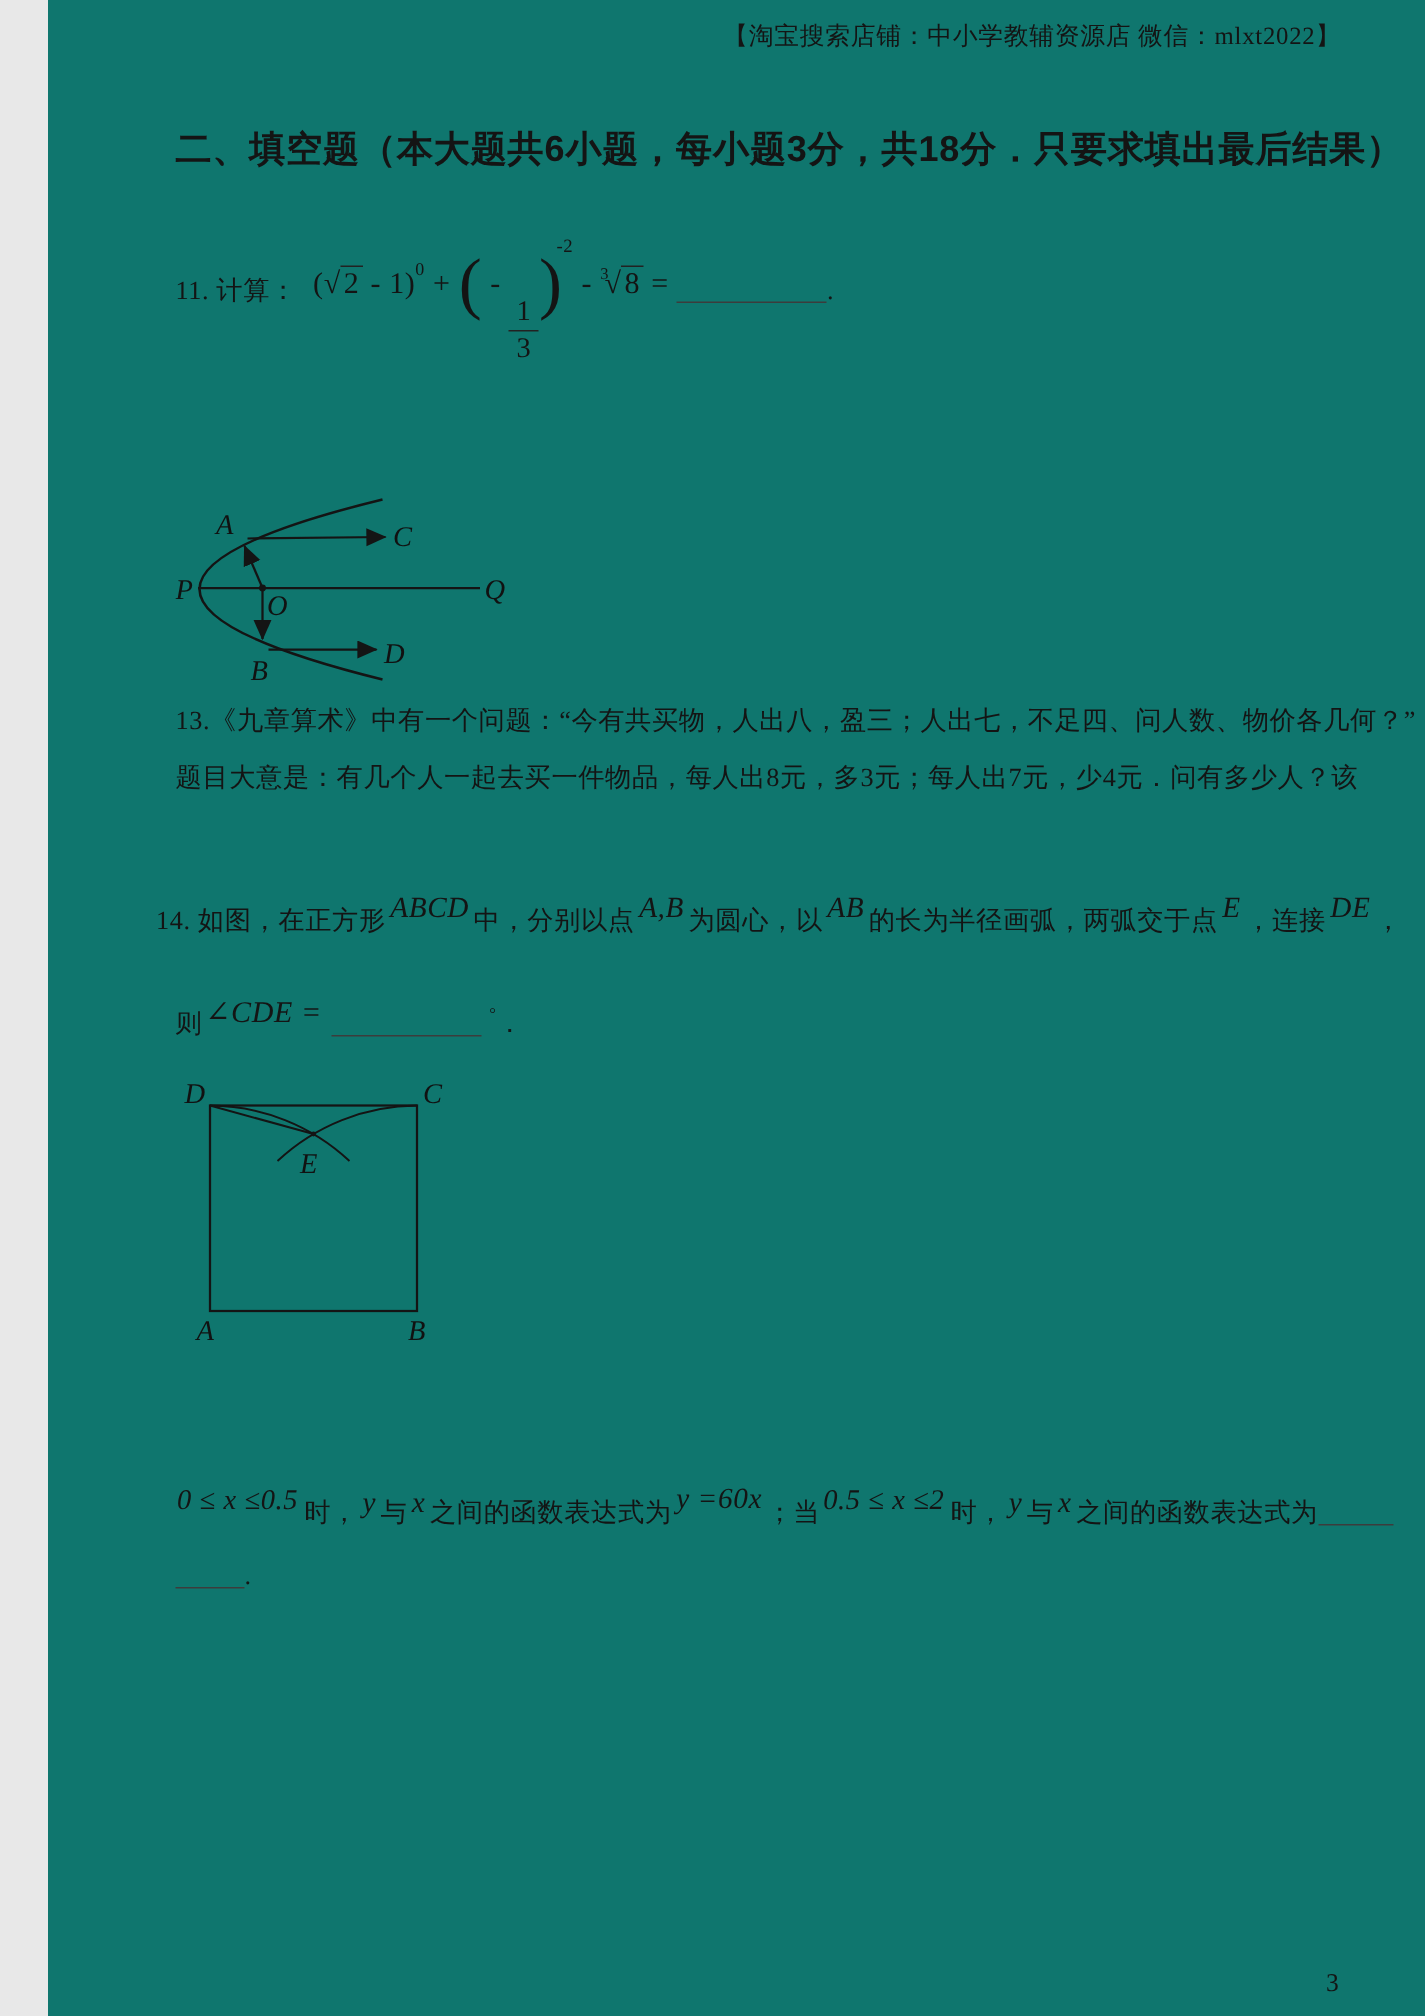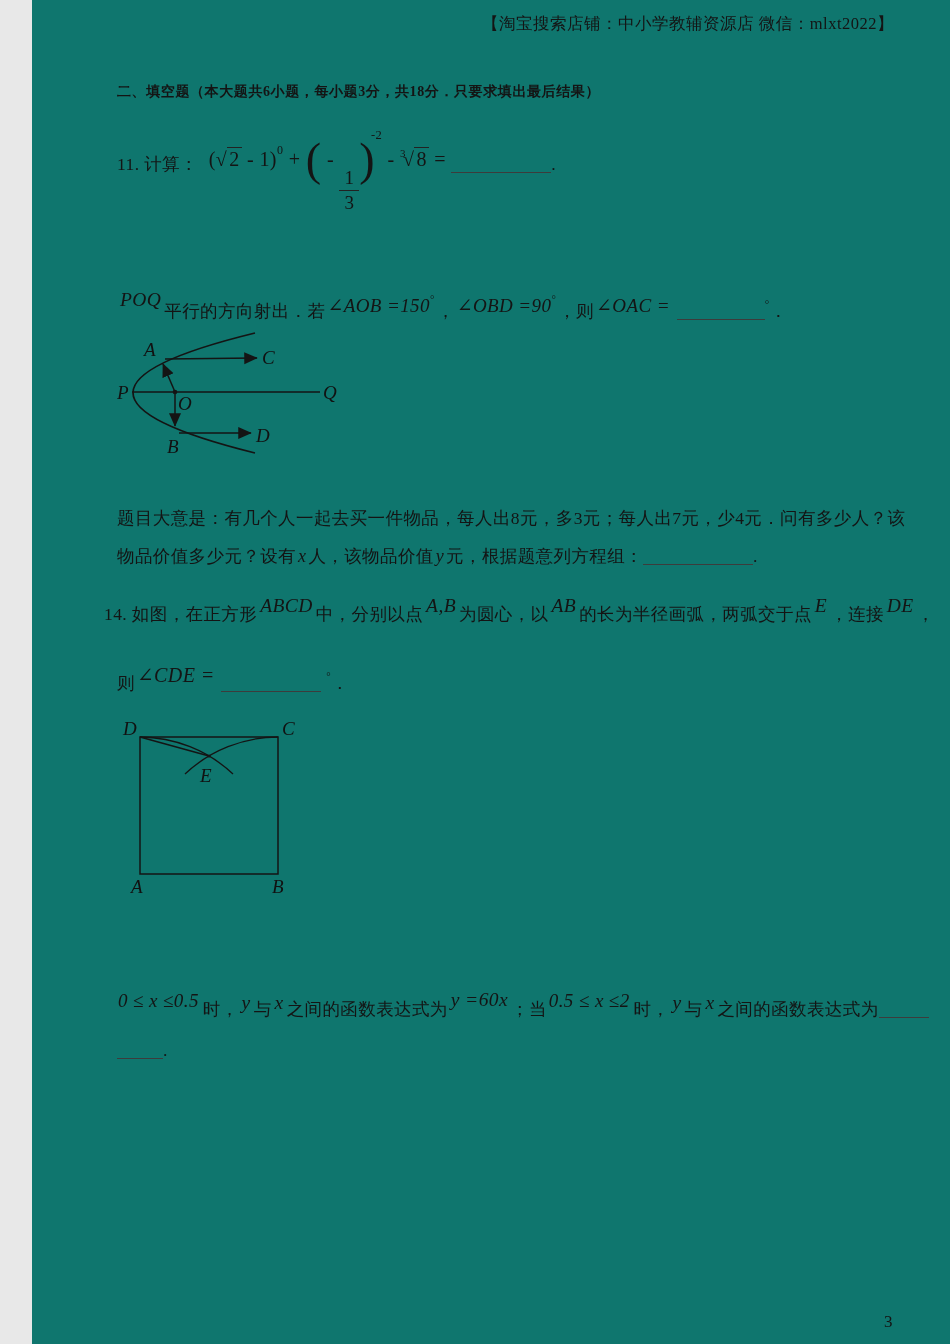--- a/index.html
+++ b/index.html
@@ -1,22 +1,22 @@
 <!DOCTYPE html>
 <html><head>
 <meta charset="utf-8">
 <style>
   html,body{margin:0;padding:0;background:#e8e8e8;}
   .page{position:relative;width:950px;height:1344px;background:#0f766e;
         font-family:"Liberation Serif","DejaVu Serif",serif;color:#141414;overflow:hidden;margin-left:32px;}
   .abs{position:absolute;white-space:nowrap;}
   .cn{font-size:17.5px;letter-spacing:0.4px;line-height:1.2;}
   .hdr{font-size:16.5px;letter-spacing:0.5px;}
-  .title{font-family:Liberation Serif, serif;font-weight:700;
-         font-size:14px;letter-spacing:0.6px;}
+  .title{font-family:Liberation Sans, sans-serif;font-weight:700;
+         font-size:24px;letter-spacing:0.6px;}
   
   .up{font-size:19.5px;font-style:italic;vertical-align:8px;padding:0 3px;}
   .up2{font-size:19px;font-style:italic;vertical-align:5px;padding:0 2px;}
   .mi{font-size:18px;font-style:italic;padding:0 2px;}
   sup.deg{font-size:11px;vertical-align:9px;font-style:normal;}
   .blank{display:inline-block;border-bottom:1.4px solid #3c3c3c;height:5px;vertical-align:-3px;}
   
   .mx{font-size:20px;font-style:normal;vertical-align:4px;padding-left:6px;}
   .radbar{border-top:1.5px solid #222;padding:0 2px;}
   .exp0{font-size:12px;vertical-align:12px;}
@@ -33,35 +33,31 @@
 </style>
 </head>
 <body>
 
 <div class="page">
 
   <div class="abs hdr" style="top:13px;right:88px;">【淘宝搜索店铺：中小学教辅资源店 微信：mlxt2022】</div>
 
   <div class="abs title" style="left:85px;top:83px;">二、填空题（本大题共6小题，每小题3分，共18分．只要求填出最后结果）</div>
 
-  <div class="abs cn" style="left:85px;top:128px;">
+  <div class="abs cn" style="left:85px;top:157px;">
     <span>11.</span>
     <span>计算：</span>
     <span class="mx"><span>(</span><span>√</span><span class="radbar">2</span><span> - 1)</span><span class="exp0">0</span><span> + </span><span class="bigp">(</span><span> - </span><span class="frac">
           <span class="fn">1</span>
           <span class="fd">3</span>
         </span><span class="bigp">)</span><span class="exp2">-2</span><span> - </span><span class="ridx">3</span><span>√</span><span class="radbar">8</span><span> = </span></span>
     <span class="blank" style="width:100px;"></span><span>.</span>
   </div>
 
 
-  <div class="abs cn" style="left:85px;top:288px;">
-    <span class="up" style="vertical-align:11px;">POQ</span><span>平行的方向射出．若</span><span class="up2"><span>∠AOB =150</span><sup class="deg">°</sup></span><span>，</span><span class="up2"><span>∠OBD =90</span><sup class="deg">°</sup></span><span>，则</span><span class="up2">∠OAC =</span>
-    <span class="blank" style="width:88px;"></span><sup class="deg">°</sup><span>．</span>
-  </div>
 
   <svg class="abs fig" style="left:85px;top:325px;" width="240" height="140" viewBox="0 0 240 140">
     <defs>
       <marker id="ah" markerWidth="11" markerHeight="9" refX="8.5" refY="4" orient="auto">
         <path d="M0,0 L9,4 L0,8 z" fill="#141414"></path>
       </marker>
     </defs>
     <path d="M 138 8 Q -106 67.5 138 128" fill="none" stroke="#141414" stroke-width="1.7"></path>
     <line x1="15" y1="67" x2="203" y2="67" stroke="#141414" stroke-width="1.5"></line>
     <circle cx="58" cy="67" r="2.3" fill="#141414"></circle>
@@ -71,24 +67,22 @@
     <line x1="62" y1="108" x2="134" y2="108" stroke="#141414" stroke-width="1.5" marker-end="url(#ah)"></line>
     <text x="27" y="31">A</text>
     <text x="145" y="39">C</text>
     <text x="0" y="74">P</text>
     <text x="206" y="74">Q</text>
     <text x="61" y="85">O</text>
     <text x="50" y="128">B</text>
     <text x="139" y="117">D</text>
   </svg>
 
+  <div class="abs cn" style="left:85px;top:470px;">13.《九章算术》中有一个问题：“今有共买物，人出八，盈三；人出七，不足四、问人数、物价各几何？”</div>
   <div class="abs cn" style="left:85px;top:508px;text-align:right;">题目大意是：有几个人一起去买一件物品，每人出8元，多3元；每人出7元，少4元．问有多少人？该</div>
-  <div class="abs cn" style="left:85px;top:546px;">
-    <span>物品价值多少元？设有</span><span class="mi">x</span><span>人，该物品价值</span><span class="mi">y</span><span>元，根据题意列方程组：</span><span class="blank" style="width:110px;"></span><span>.</span>
-  </div>
 
   <div class="abs cn" style="left:72px;top:594px;">
     <span>14.</span>
     <span>如图，在正方形</span><span class="up">ABCD</span><span>中，分别以点</span><span class="up">A,B</span><span>为圆心，以</span><span class="up">AB</span><span>的长为半径画弧，两弧交于点</span><span class="up">E</span><span>，</span><span>连接</span><span class="up">DE</span><span>，</span>
   </div>
 
   <div class="abs cn" style="left:85px;top:663px;">
     <span>则</span><span class="up2" style="font-size:20px;vertical-align:7px;text-align:center;">∠CDE =</span>
     <span class="blank" style="width:100px;"></span>
     <sup class="deg">°</sup><span>．</span>

